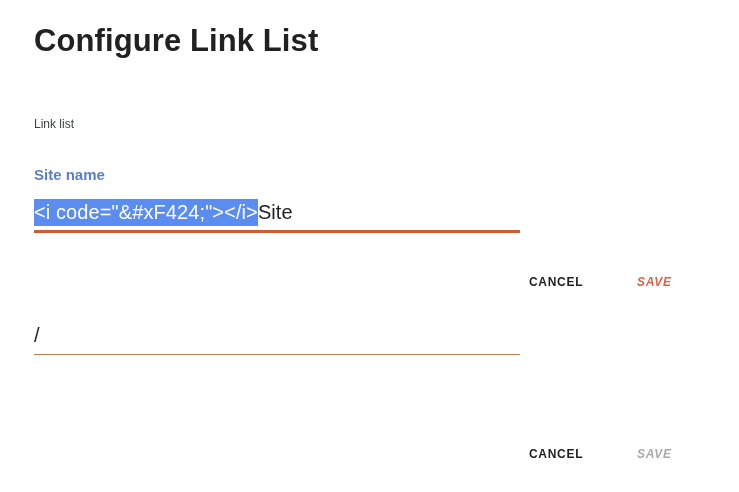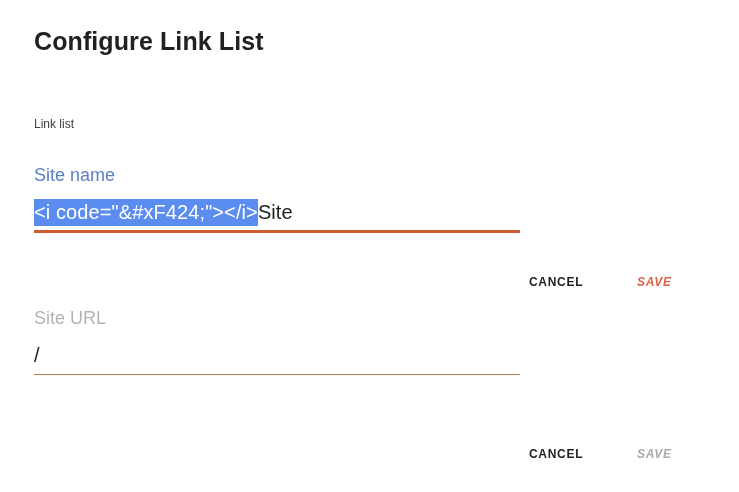--- a/index.html
+++ b/index.html
@@ -19,21 +19,21 @@
   .page {
     position: absolute;
     inset: 0;
   }
 
   
   .dialog-title {
     position: absolute;
     left: 34px;
     top: 24px;
-    font-size: 25px;
+    font-size: 31px;
     font-weight: bold;
     letter-spacing: 0.1px;
     color: #212121;
     line-height: 34px;
     white-space: nowrap;
   }
 
   
   .section-heading {
     position: absolute;
@@ -49,23 +49,24 @@
   
   .field {
     position: absolute;
     left: 34px;
     width: 486px;
   }
   .field-site-name { top: 165px; }
   .field-site-url  { top: 308px; }
 
   .field-label {
-    font-size: 18px;
+    font-size: 15px;
     line-height: 20px;
     white-space: nowrap;
+    font-weight: bold;
   }
   .field-label.focused { color: #5b7fc7; }
   .field-label.muted   { color: #b4b4b4; }
 
   .field-input-row {
     position: relative;
     height: 36px;
     margin-top: 9px;
   }
 
@@ -155,21 +156,20 @@
       <div class="field-underline underline-active"></div>
     </div>
   </div>
 
   <div class="actions actions-row-1">
     <button class="btn btn-cancel">CANCEL</button>
     <button class="btn btn-save enabled">SAVE</button>
   </div>
 
   <div class="field field-site-url">
-    <div class="field-label muted">Site URL</div>
 
     <div class="field-input-row">
       <div class="field-value">/</div>
       <div class="field-underline underline-idle"></div>
     </div>
   </div>
 
   <div class="actions actions-row-2">
     <button class="btn btn-cancel">CANCEL</button>
     <button class="btn btn-save disabled">SAVE</button>

